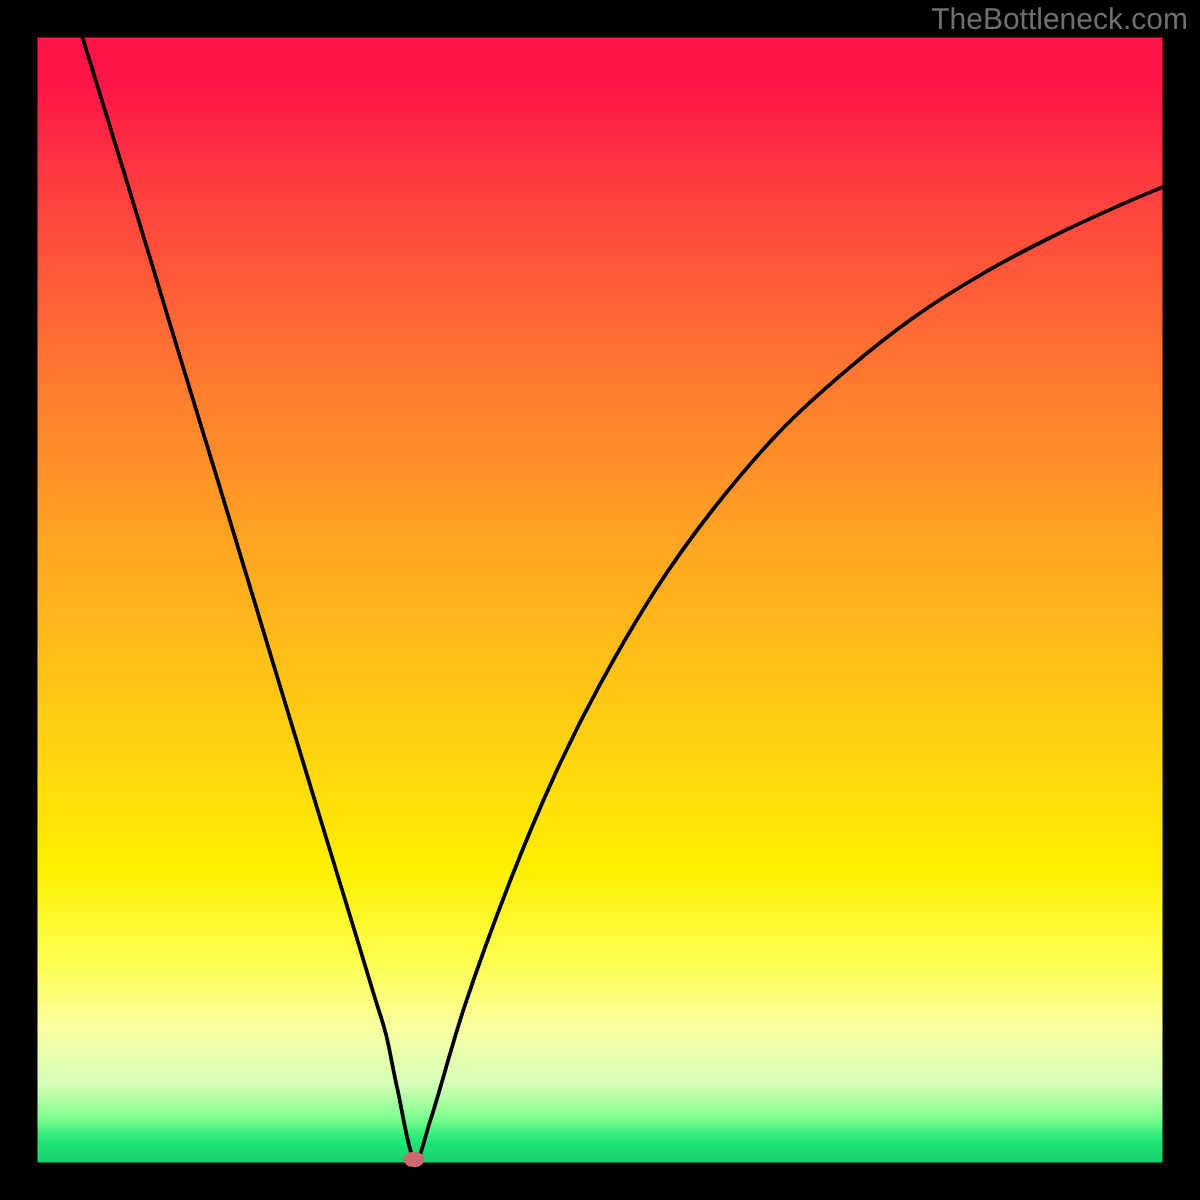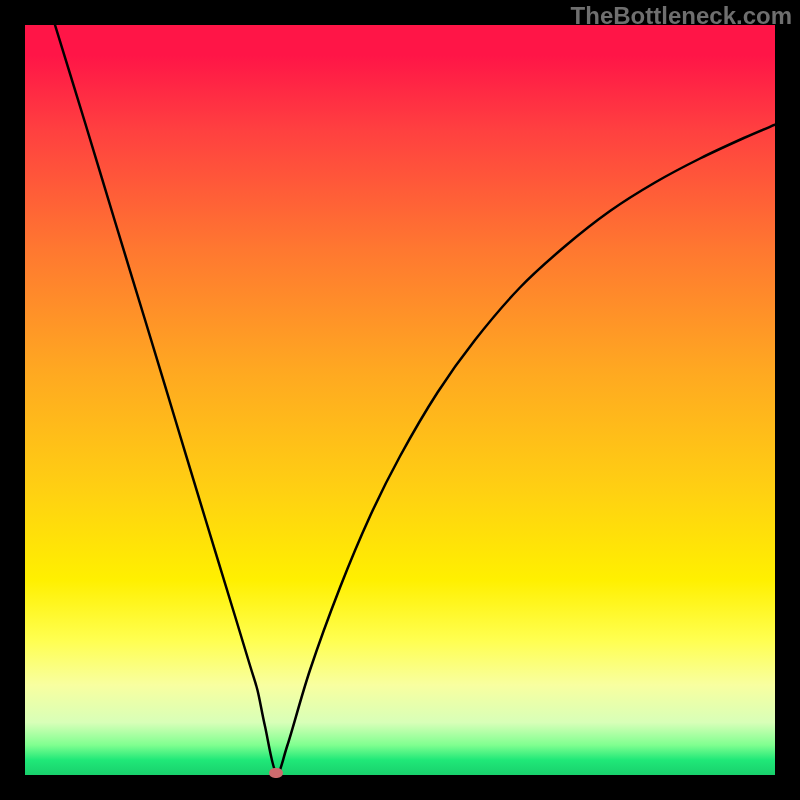--- a/index.html
+++ b/index.html
@@ -39,22 +39,22 @@
       #80ff90 96%,
       #20e878 98%,
       #18d06c 100%
     );
   }
   .watermark {
     position: absolute;
     top: 2px;
     right: 8px;
     color: #6f6f6f;
-    font-size: 24px;
-    font-weight: 700;
+    font-size: 20px;
+    font-weight: 400;
     letter-spacing: 0px;
     user-select: none;
   }
   svg.curve {
     position: absolute;
     top: 0;
     left: 0;
     width: 750px;
     height: 750px;
   }

